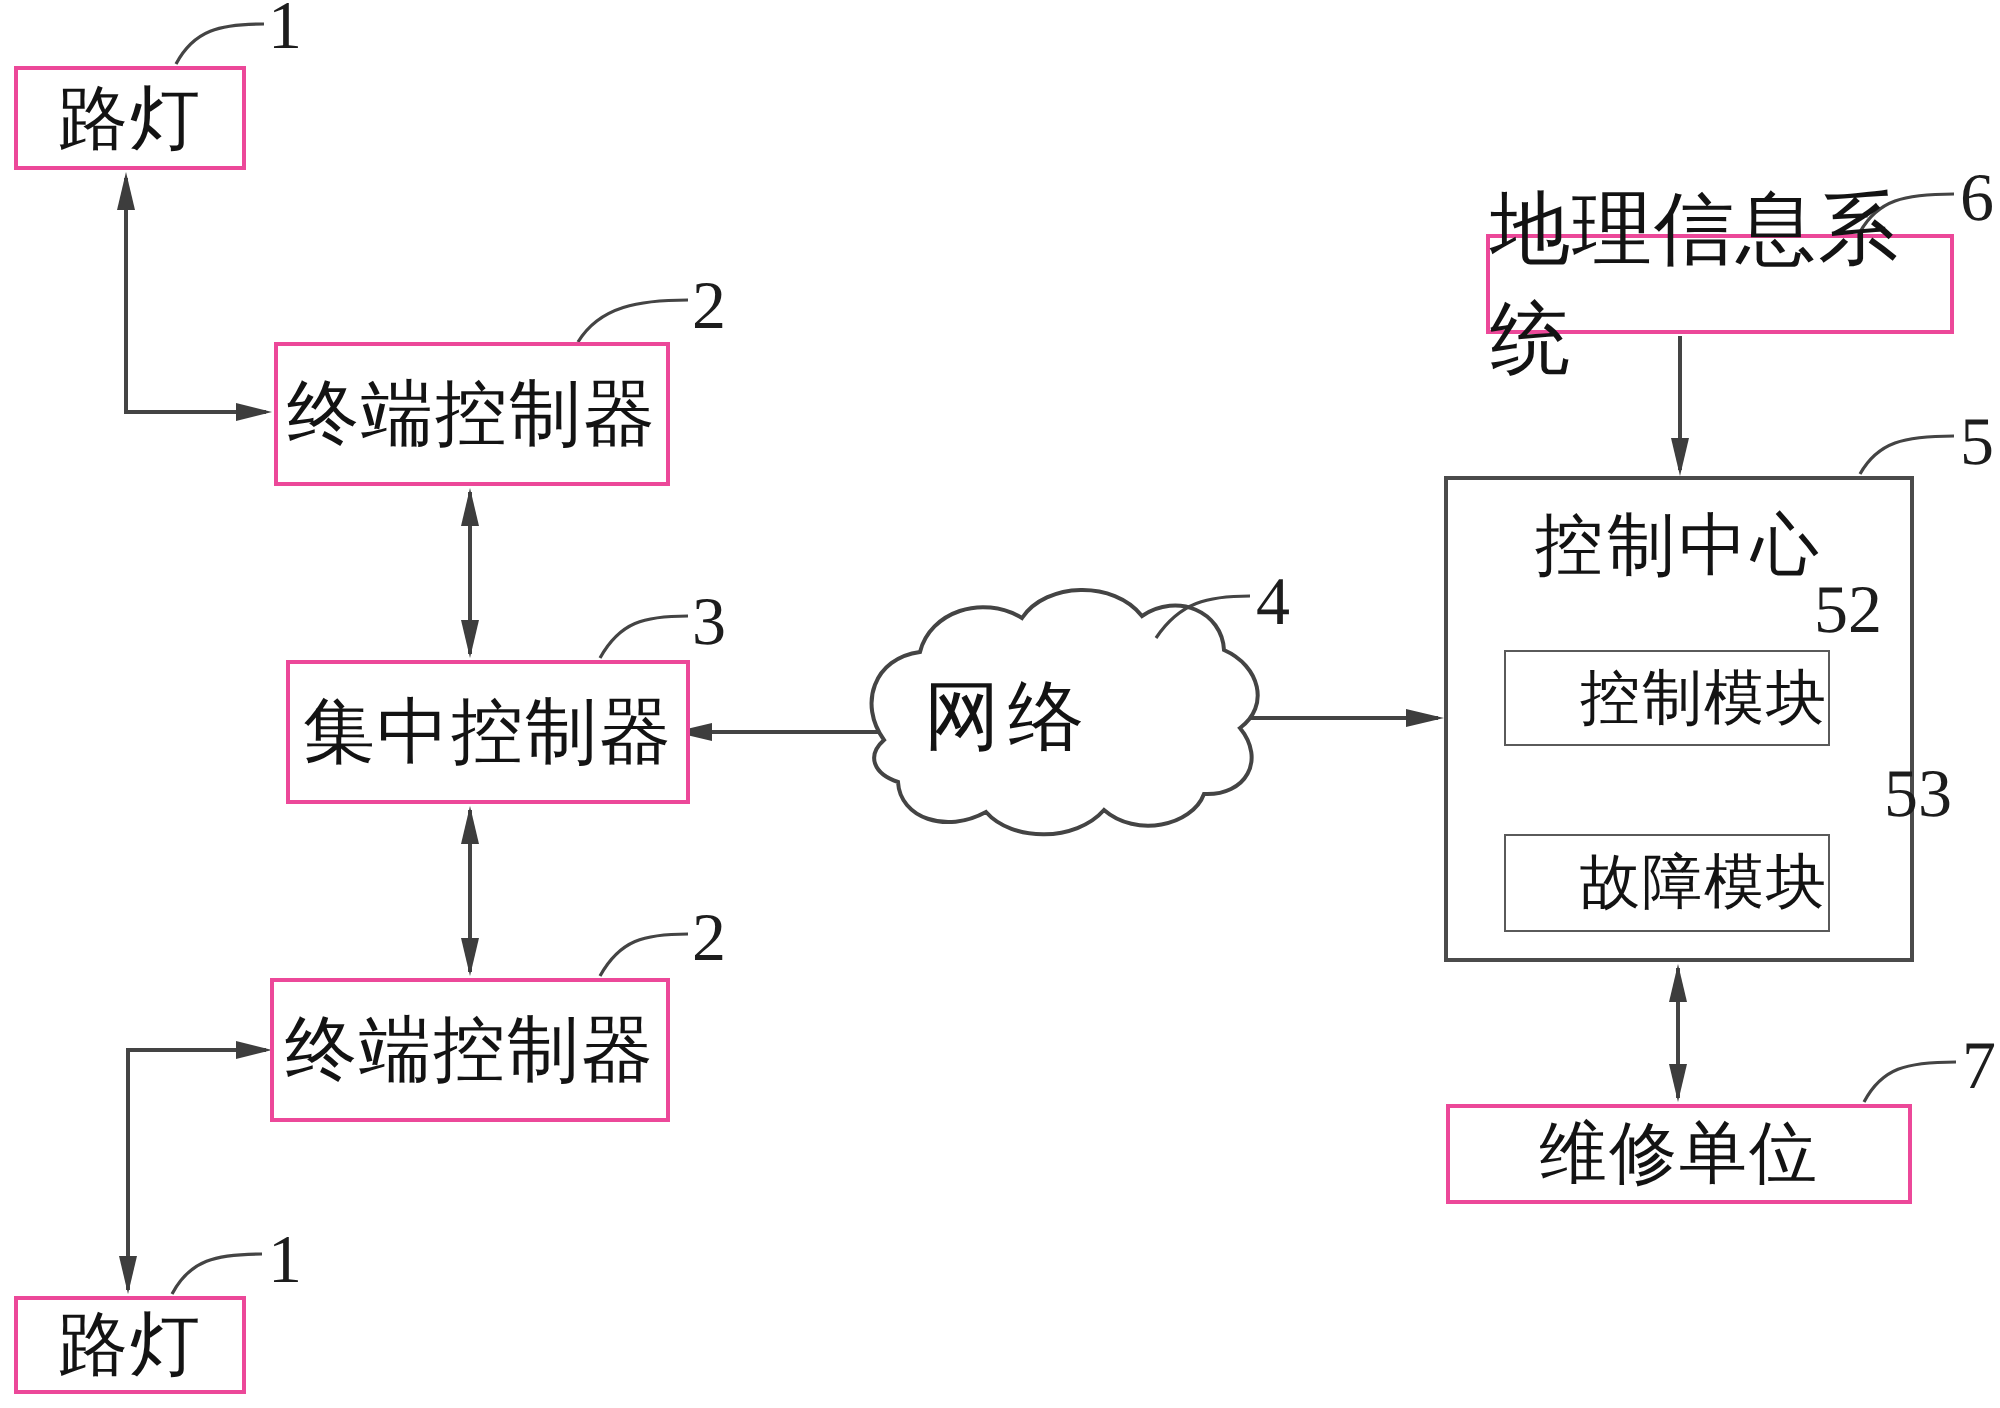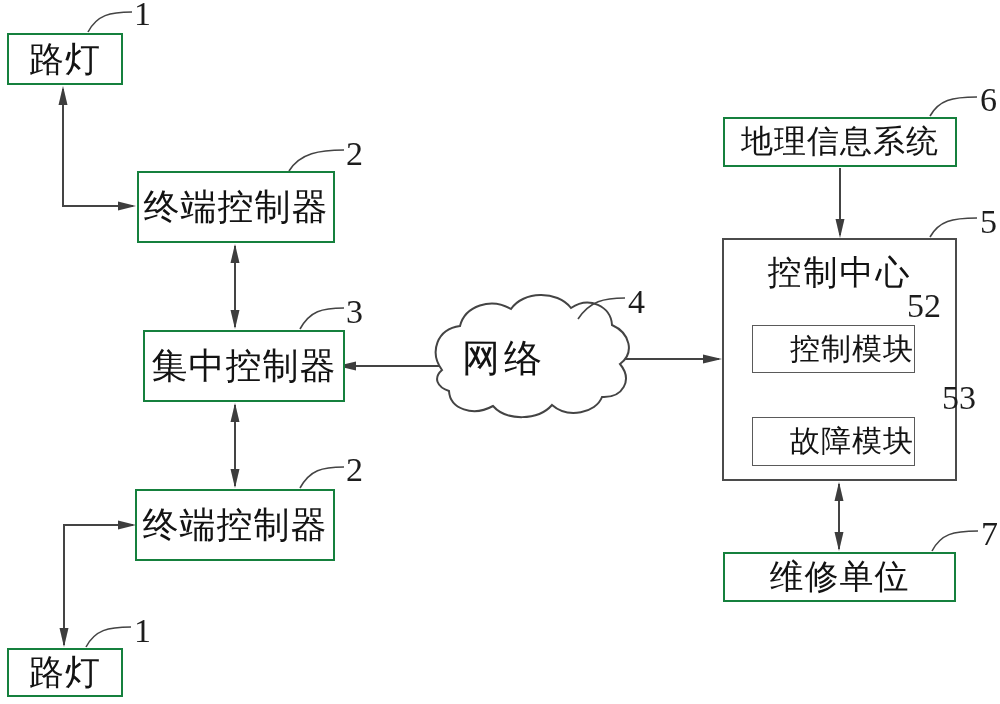--- a/index.html
+++ b/index.html
@@ -17,21 +17,21 @@
   }
   #connector-layer {
     position: absolute;
     left: 0;
     top: 0;
     z-index: 1;
   }
   .box {
     position: absolute;
     box-sizing: border-box;
-    border: 2px solid #15803d;
+    border: 2px solid #ec4899;
     background: #ffffff;
     display: flex;
     align-items: center;
     justify-content: center;
     color: #131313;
     z-index: 2;
     letter-spacing: 1px;
   }
   .inner-box {
     position: absolute;
@@ -74,21 +74,21 @@
     position: absolute;
     z-index: 3;
     font-family: "Liberation Serif", "DejaVu Serif", serif;
     font-size: 34px;
     color: #1d1d1d;
     line-height: 1;
   }
   .fs36 { font-size: 36px; }
   .fs35 { font-size: 35px; }
   .fs34 { font-size: 34px; }
-  .fs32 { font-size: 32px; }
+  .fs32 { font-size: 40px; margin-left: 20px; }
   .fs30 { font-size: 30px; }
   .fs38 { font-size: 38px; }
 </style>
 </head>
 <body>
 
 <div id="canvas">
 
   <svg id="connector-layer" width="1000" height="704" viewBox="0 0 1000 704">
     <g stroke="#444444" stroke-width="2" fill="none">

